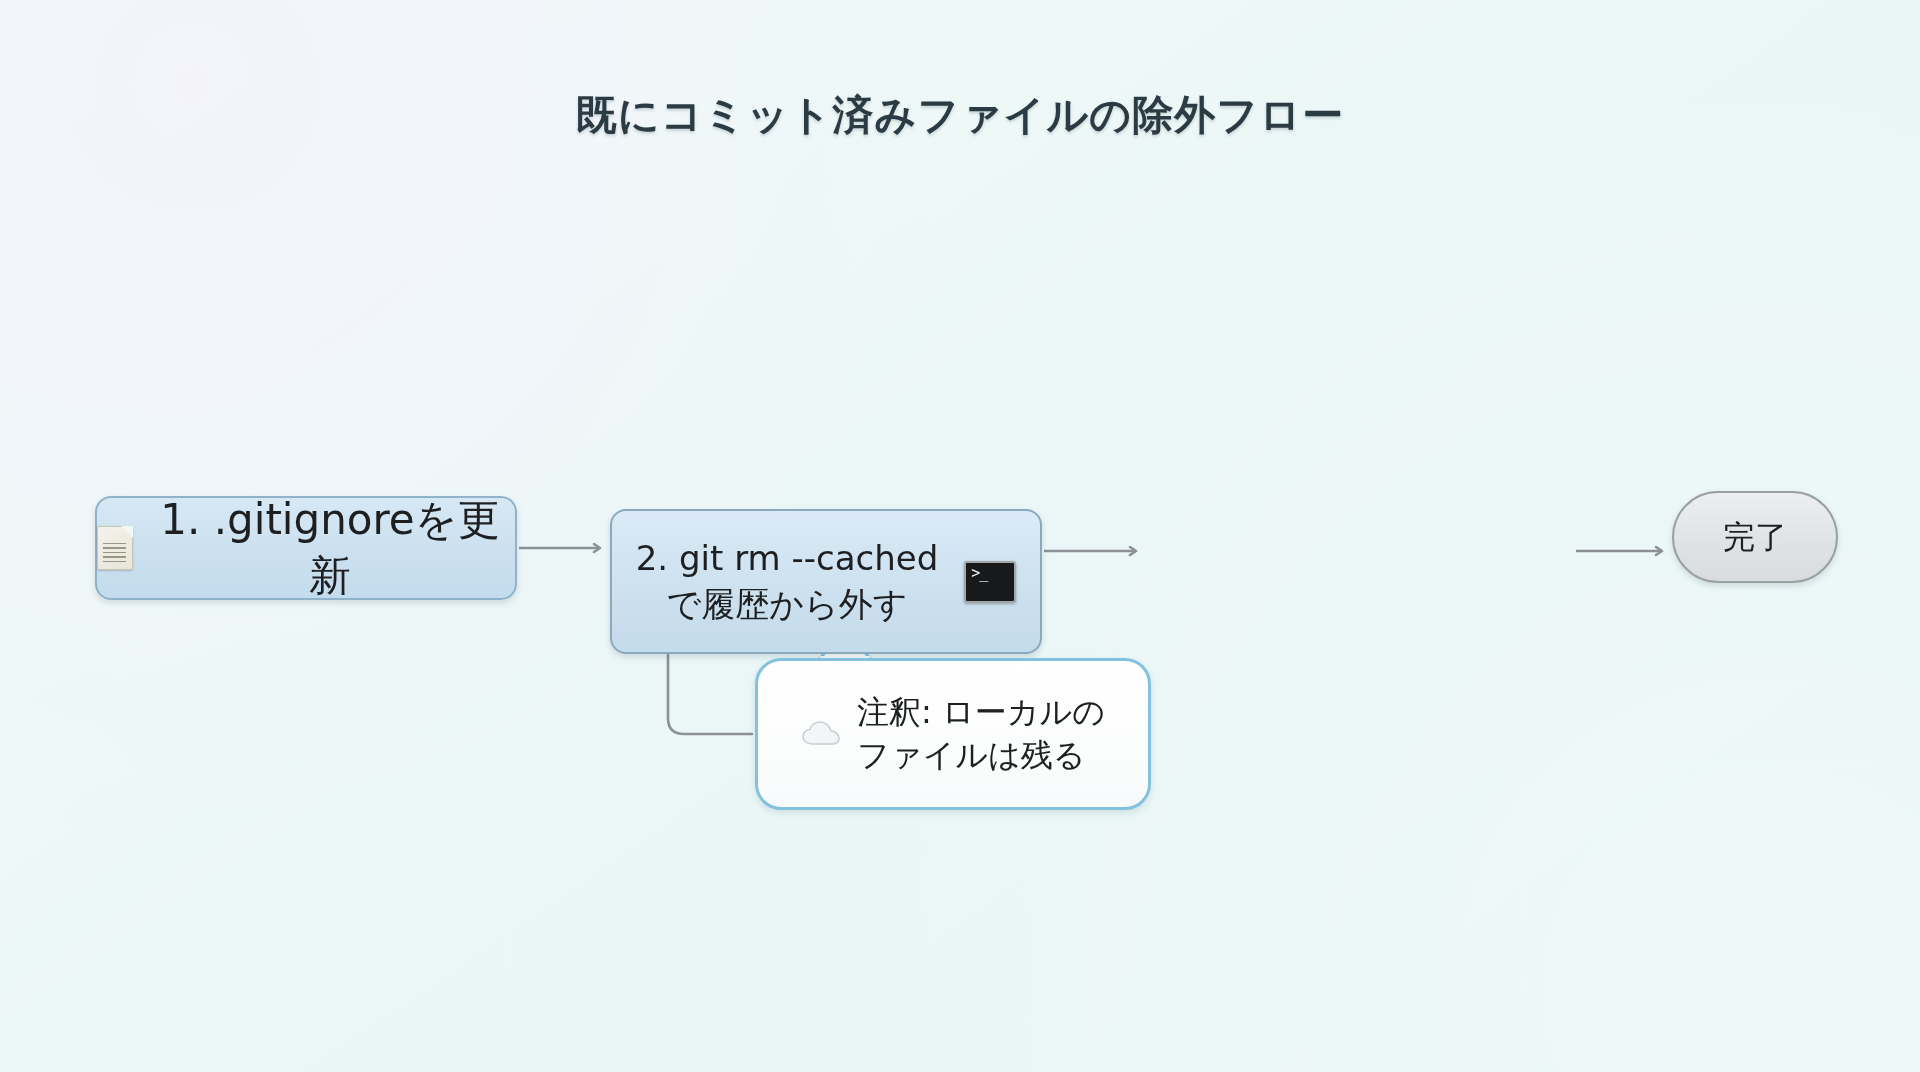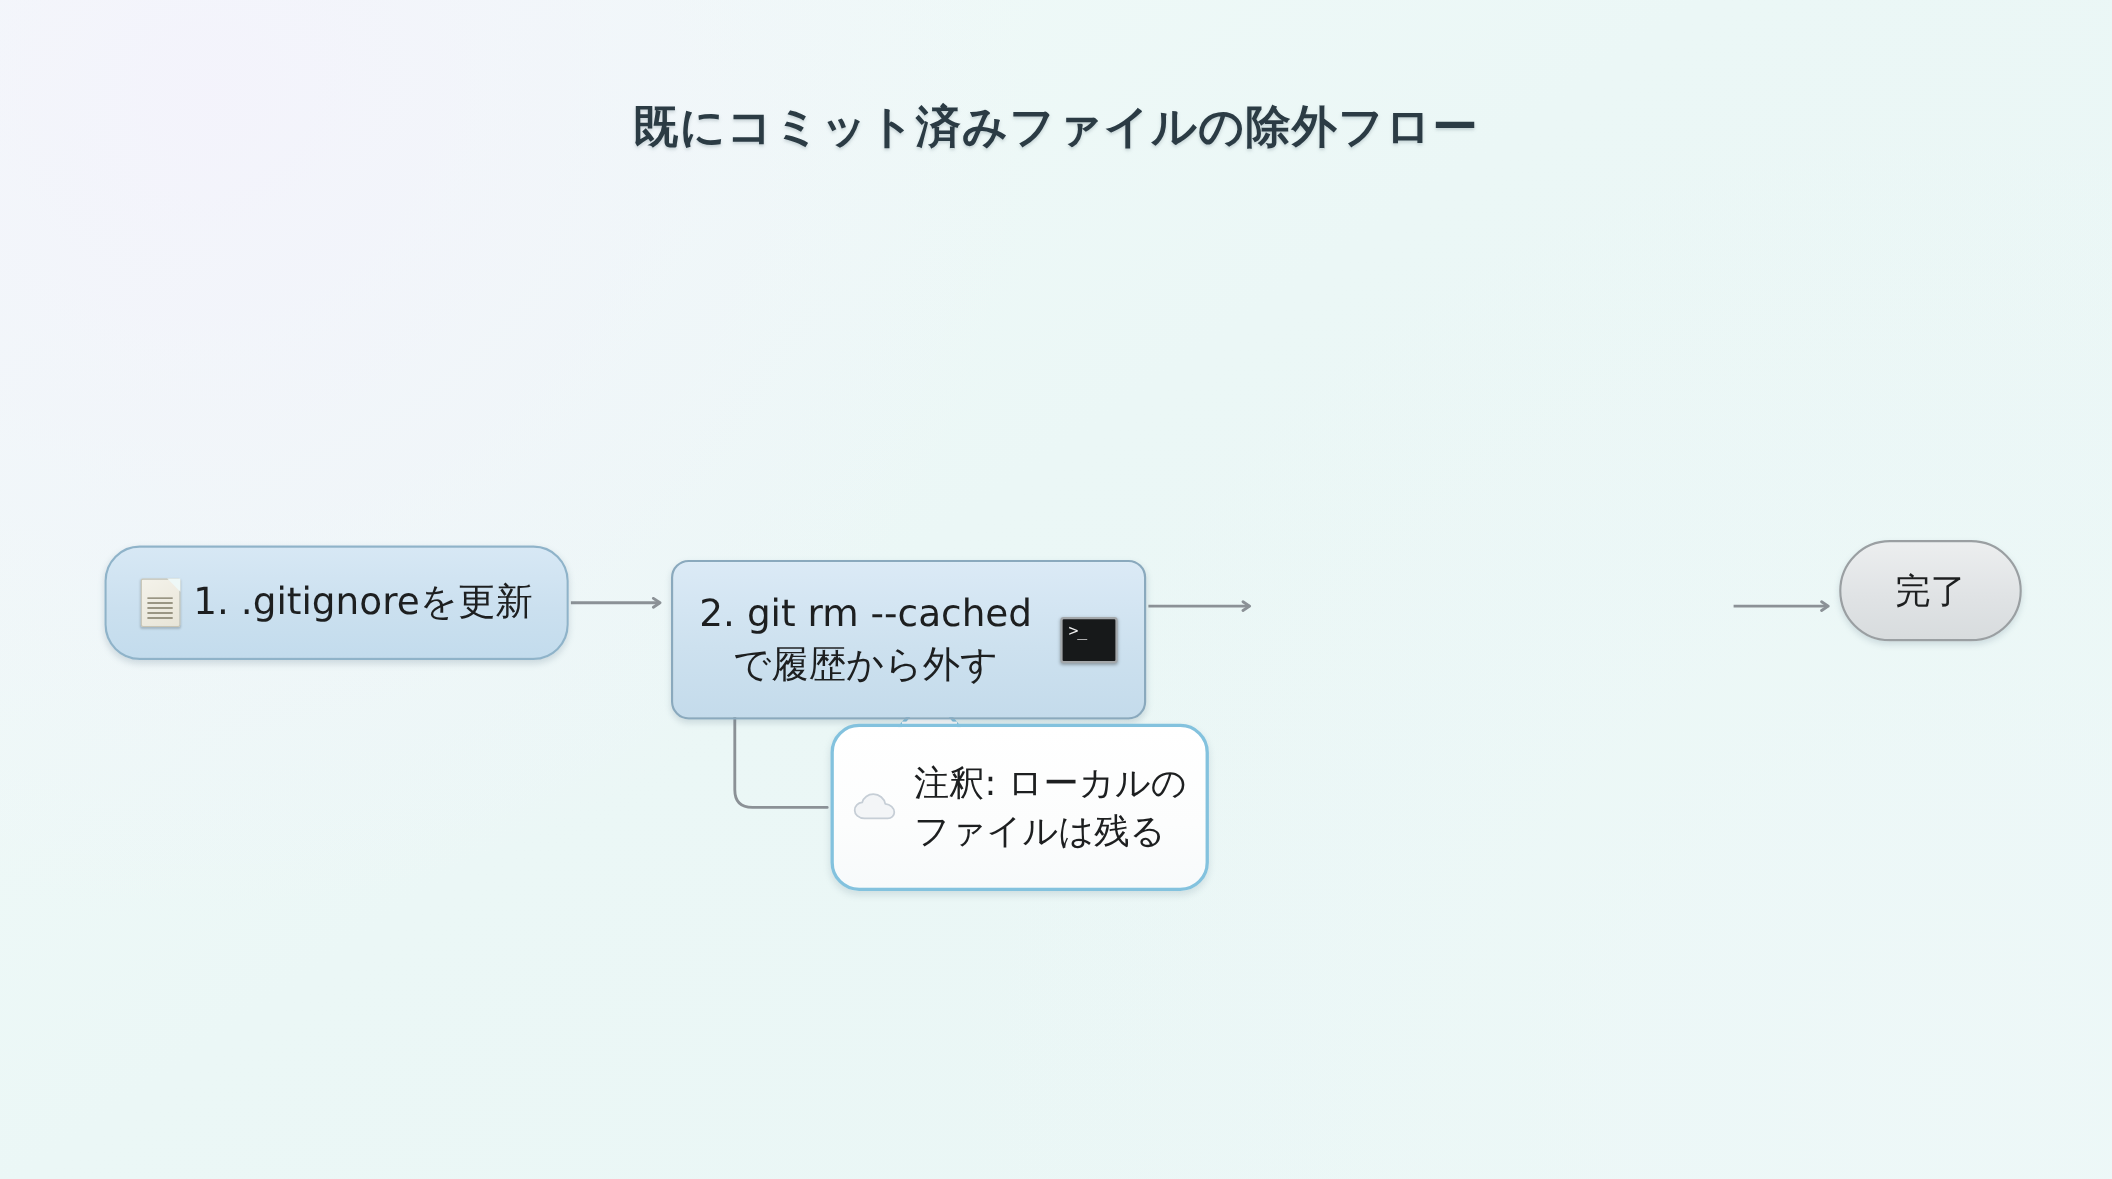--- a/index.html
+++ b/index.html
@@ -71,24 +71,24 @@
     line-height: 1.34;
     white-space: pre-line;
   }
 
   
   #node1 {
     left: 95px;
     top: 496px;
     width: 422px;
     height: 104px;
-    border-radius: 32px;
+    border-radius: 16px;
     border-color: #8fb3c9;
     background: linear-gradient(180deg, #d7e8f5 0%, #cbe0ef 55%, #c3dced 100%);
-    font-size: 34px;
+    font-size: 42px;
     gap: 12px;
   }
 
   
   #node2 {
     left: 610px;
     top: 479px;
     width: 432px;
     height: 145px;
     border-radius: 16px;
@@ -123,21 +123,21 @@
     background: linear-gradient(180deg, #eceeef 0%, #e0e3e5 55%, #d8dcde 100%);
     font-size: 32px;
     text-align: center;
   }
 
   
   #note {
     position: absolute;
     left: 755px;
     top: 658px;
-    width: 344px;
+    width: 396px;
     height: 152px;
     box-sizing: border-box;
     border: 3px solid #83c2de;
     border-radius: 26px;
     background: linear-gradient(180deg, #ffffff 0%, #fcfdfd 60%, #f7fafb 100%);
     display: flex;
     align-items: center;
     justify-content: center;
     gap: 14px;
     font-family: "DejaVu Sans", "Liberation Sans", sans-serif;

